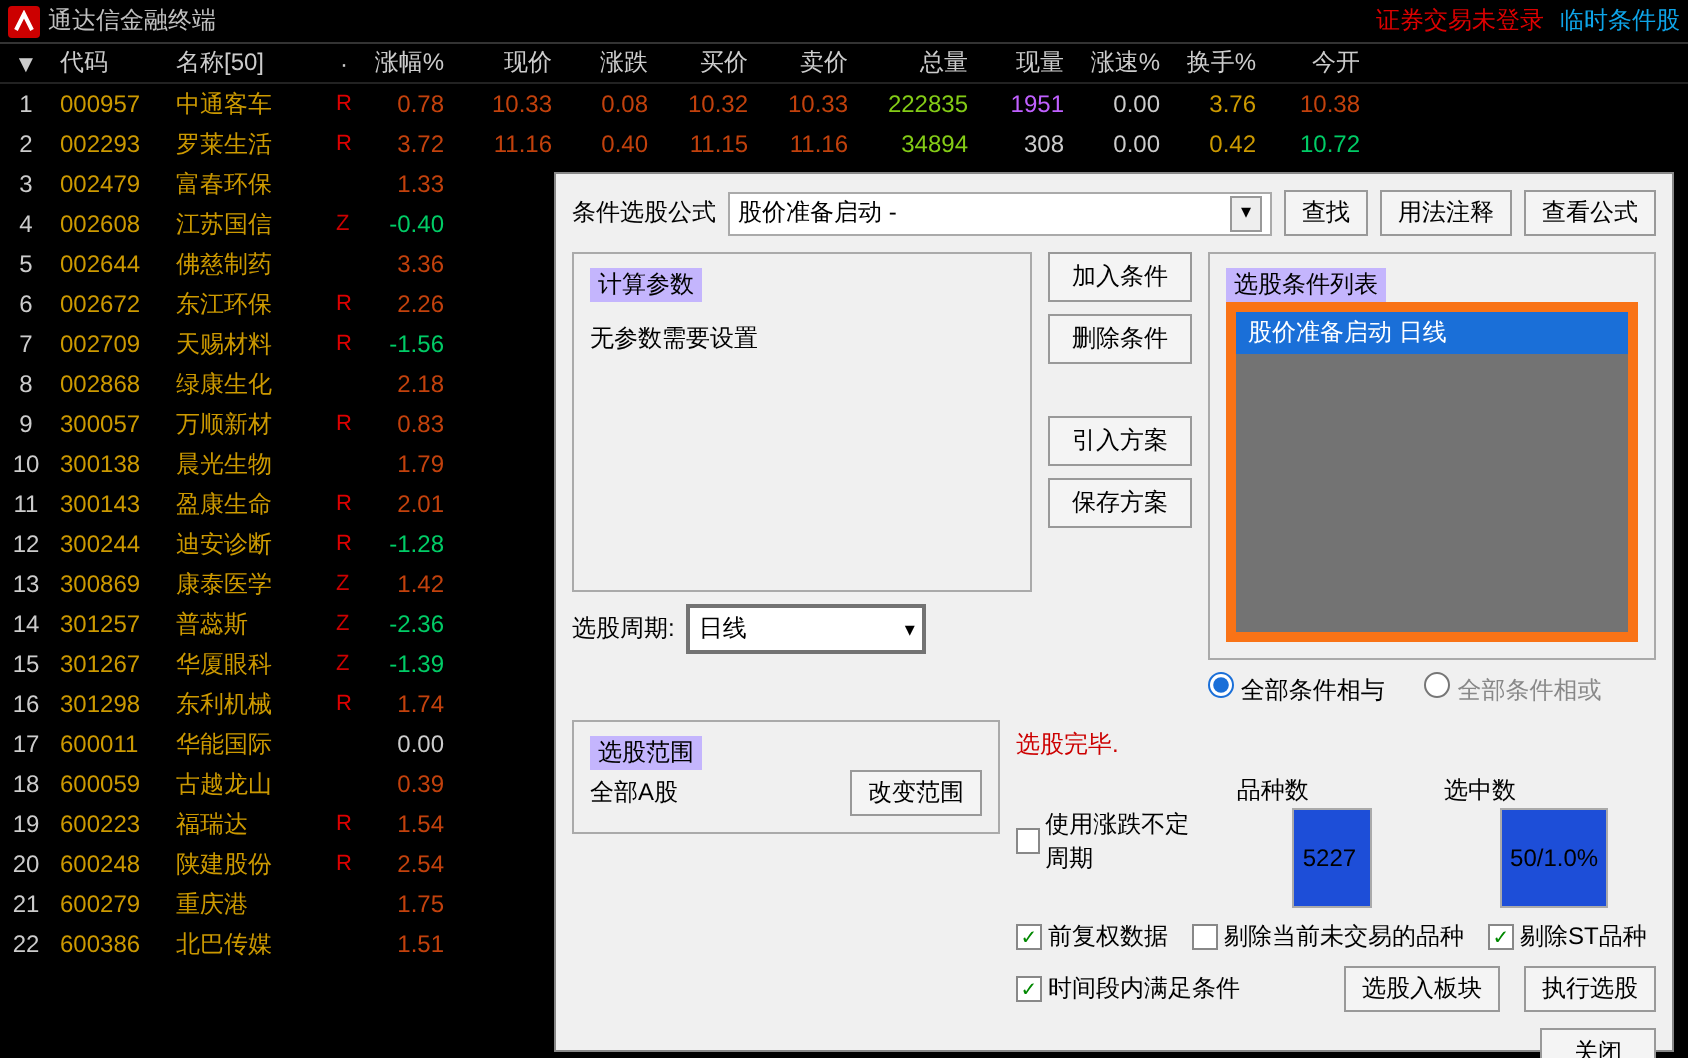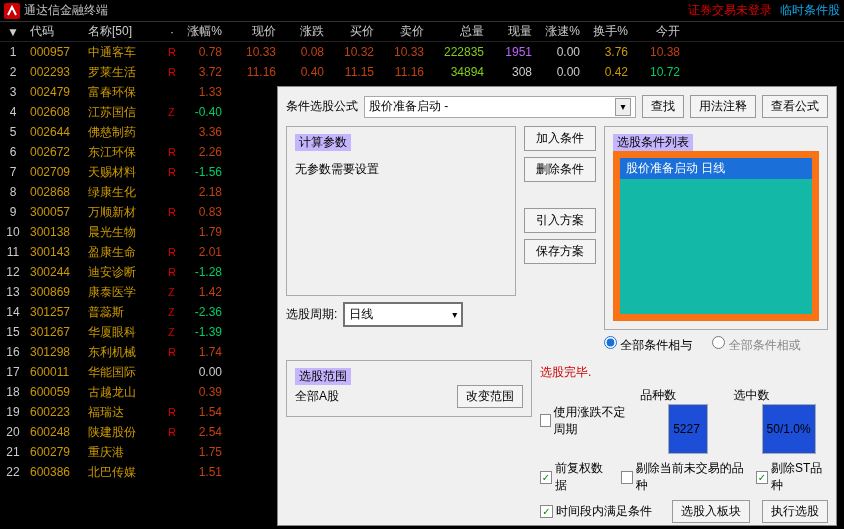--- a/index.html
+++ b/index.html
@@ -63,21 +63,21 @@
 .formula-row label { }
 .formula-sel { flex: 1; height: 22px; border: 1px solid #aaa; background: #fff; padding: 0 4px; display: flex; align-items: center; }
 .formula-sel .drop { margin-left: auto; width: 16px; height: 18px; border: 1px solid #999; background: #eee; text-align: center; font-size: 10px; line-height: 16px; }
 .btn { border: 1px solid #999; background: #f4f4f4; padding: 2px 8px; cursor: pointer; font-size: 12px; }
 .fieldset { border: 1px solid #aaa; padding: 8px; margin-bottom: 6px; }
 .fieldset-label { font-size: 12px; margin-top: -16px; background: #c4b5fd; display: inline-block; padding: 0 4px; }
 .mid-row { display: flex; gap: 8px; }
 .left-col { width: 230px; }
 .right-col { flex: 1; }
 .small-btn { border: 1px solid #999; background: #f4f4f4; padding: 3px 10px; cursor: pointer; font-size: 12px; display: block; margin-bottom: 6px; width: 72px; text-align: center; }
-.cond-list { border: 7px solid #f97316; background: #14b8a6; height: 170px; overflow: auto; }
+.cond-list { border: 5px solid #f97316; background: #737373; height: 170px; overflow: auto; }
 .cond-item { background: #1a6fd8; color: #fff; padding: 2px 6px; }
 .period-row { display: flex; align-items: center; gap: 6px; }
 .period-sel { border: 2px solid #737373; background: #fff; padding: 2px 4px; width: 120px; display: flex; align-items: center; }
 .period-sel .drop { margin-left: auto; font-size: 10px; }
 .range-row { display: flex; align-items: center; gap: 10px; }
 .radio-row { display: flex; gap: 20px; margin-top: 6px; color: #888; }
 .radio-row label:first-child { color: #000; }
 .status-row { text-align: left; color: #c00; margin: 4px 0; }
 .check-row { display: flex; align-items: center; gap: 12px; margin: 6px 0; }
 .check-row label { display: flex; align-items: center; gap: 3px; }
@@ -339,21 +339,21 @@
           </div>
         </div>
         <div class="radio-row">
           <label><input type="radio" checked="" style=""> <span>全部条件相与</span></label>
           <label><input type="radio" style=""> <span>全部条件相或</span></label>
         </div>
       </div>
     </div>
 
     <div style="display:flex; gap:8px; align-items:flex-start; margin-top:6px">
-      <div class="fieldset" style="width:246px">
+      <div class="fieldset" style="width:214px">
         <div class="fieldset-label">选股范围</div>
         <div class="range-row">
           <span>全部A股</span>
           <button class="btn btn-right">改变范围</button>
         </div>
       </div>
       <div style="flex:1">
         <div class="status-row">选股完毕.</div>
         <div class="check-row">
           <label>

